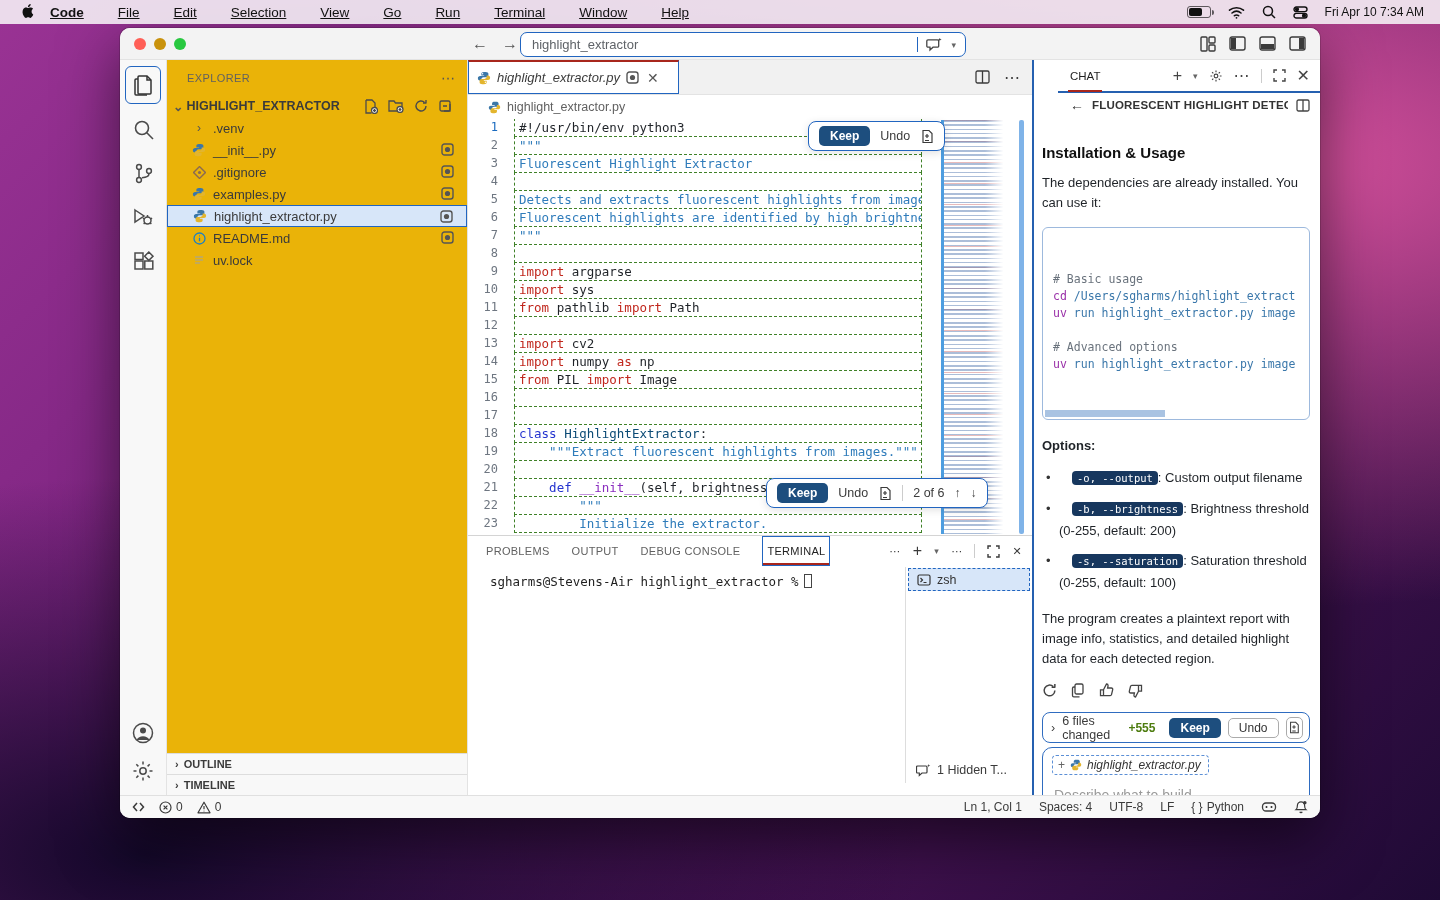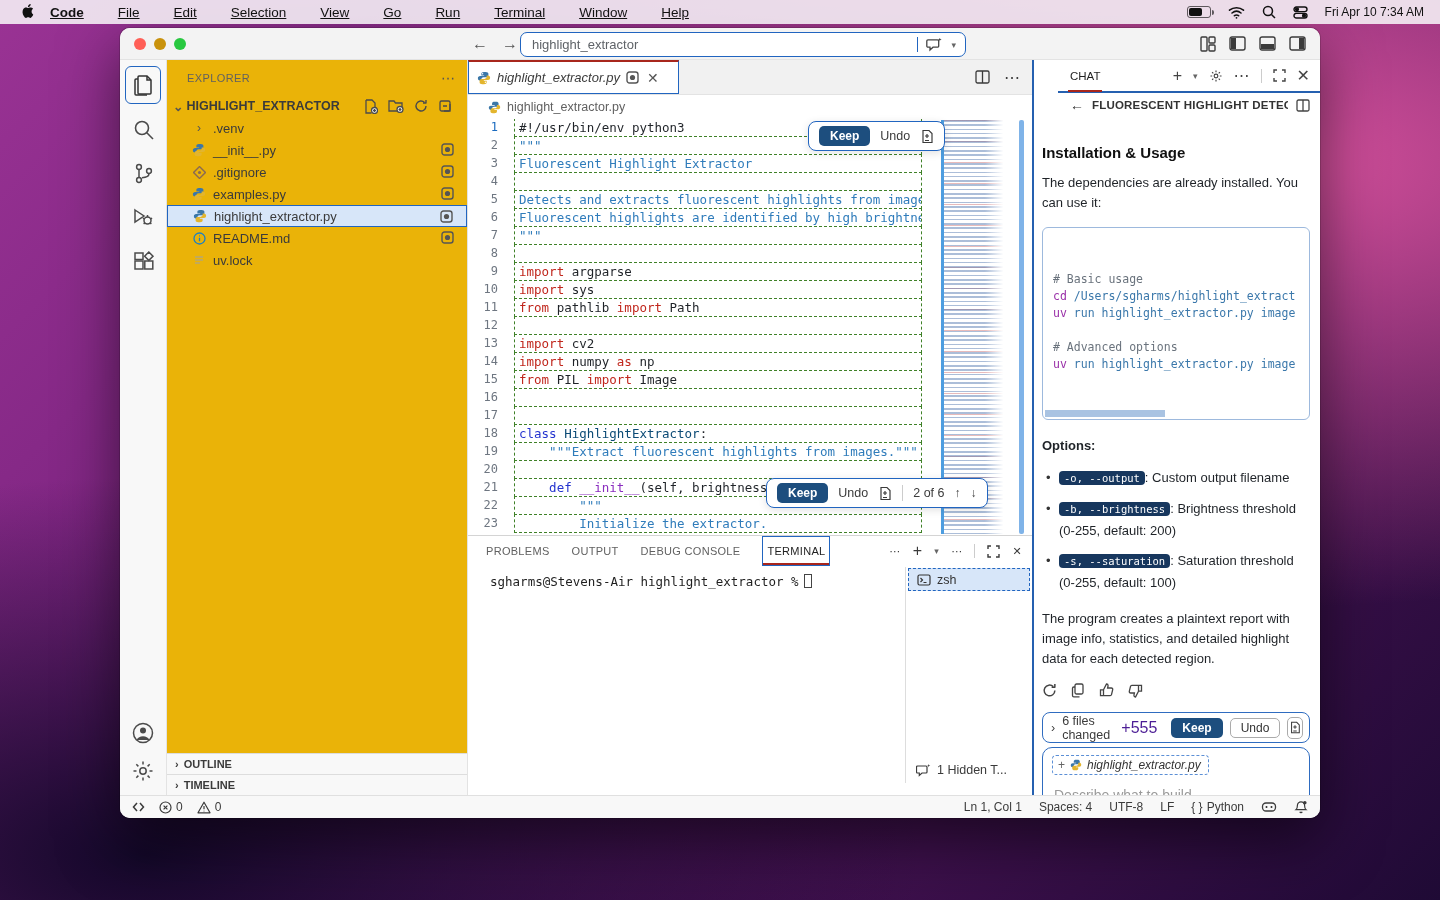--- a/index.html
+++ b/index.html
@@ -132,25 +132,25 @@
   .chat-p { line-height:20px; margin-bottom:14px; }
   .chat-code { border:1px solid #9db9dd; border-radius:6px; padding:9px 10px 12px; position:relative;
     font-family:"DejaVu Sans Mono", monospace; font-size:11.5px; line-height:17px; white-space:pre; overflow:hidden; margin-bottom:18px; }
   .cc-comment { color:#6a737d; } .cc-cmd { color:#9a30a8; } .cc-arg { color:#3b78ab; }
   .chat-code .hthumb { position:absolute; left:2px; bottom:2px; height:7px; width:45%; background:#a9c3e2; }
   .chat-opts-h { font-weight:bold; margin:4px 0 14px; }
   .chat-ul { list-style:none; margin-bottom:16px; }
   .chat-ul li { position:relative; padding-left:17px; margin-bottom:9px; line-height:21px; }
   .chat-ul li::before { content:"•"; position:absolute; left:4px; color:#333; }
   .chip-code { font-family:"DejaVu Sans Mono", monospace; font-size:10.5px; background:#17375e; color:#fff;
-    border-radius:4px; padding:1px 5px; white-space:nowrap; }
+    border-radius:4px; padding:1px 5px; white-space:nowrap;margin-left:13px; }
   .chat-icons { display:flex; gap:14px; color:#444; margin:4px 0 14px; }
   .files-widget { border:1.5px solid #2f6cc0; border-radius:8px; height:31px; display:flex; align-items:center;
     gap:7px; padding:0 6px 0 8px; font-size:12.5px; color:#3b3b3b; margin-bottom:4px; }
-  .files-widget .added { color:#4c1d95; font-weight:normal; font-size:16px; }
+  .files-widget .added { color:#4d7c0f; font-weight:bold; font-size:12px; }
   .btn-undo { border:1px solid #ababab; border-radius:5px; padding:2px 10px; background:#fff; font-size:12px; color:#333; }
   .btn-sq { border:1px solid #ababab; border-radius:5px; width:24px; height:22px; display:flex; align-items:center; justify-content:center; color:#333; }
   .chat-input { border:1.5px solid #2f6cc0; border-radius:10px; padding:7px 9px 6px; margin-top:3px; }
   .ctx-chip { display:inline-flex; align-items:center; gap:5px; border:1px dashed #5b8fd6; border-radius:4px;
     padding:2px 7px 2px 5px; font-size:12px; font-style:italic; color:#333; }
   .ctx-chip .plus { color:#666; font-style:normal; }
   .chat-placeholder { color:#9a9a9a; font-size:14px; margin:12px 0 20px 2px; }
   .chev-sm { font-size:9px; color:#666; }
 
   

